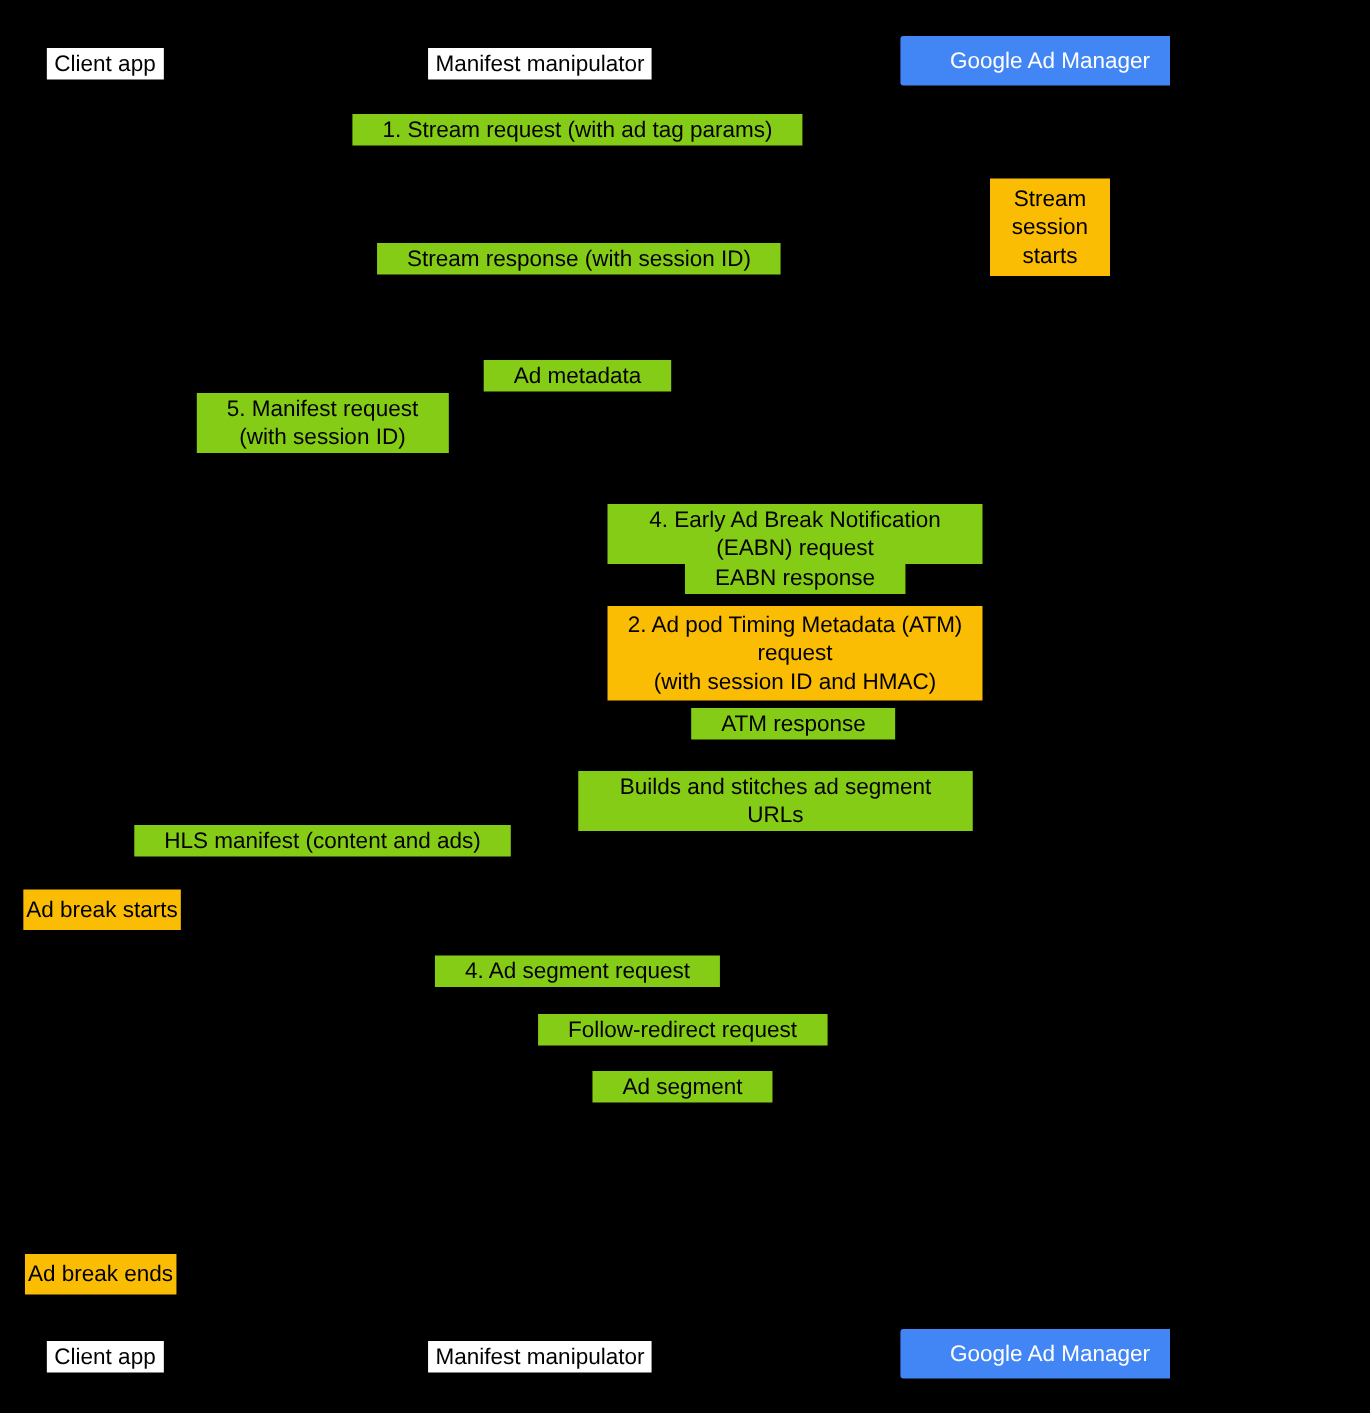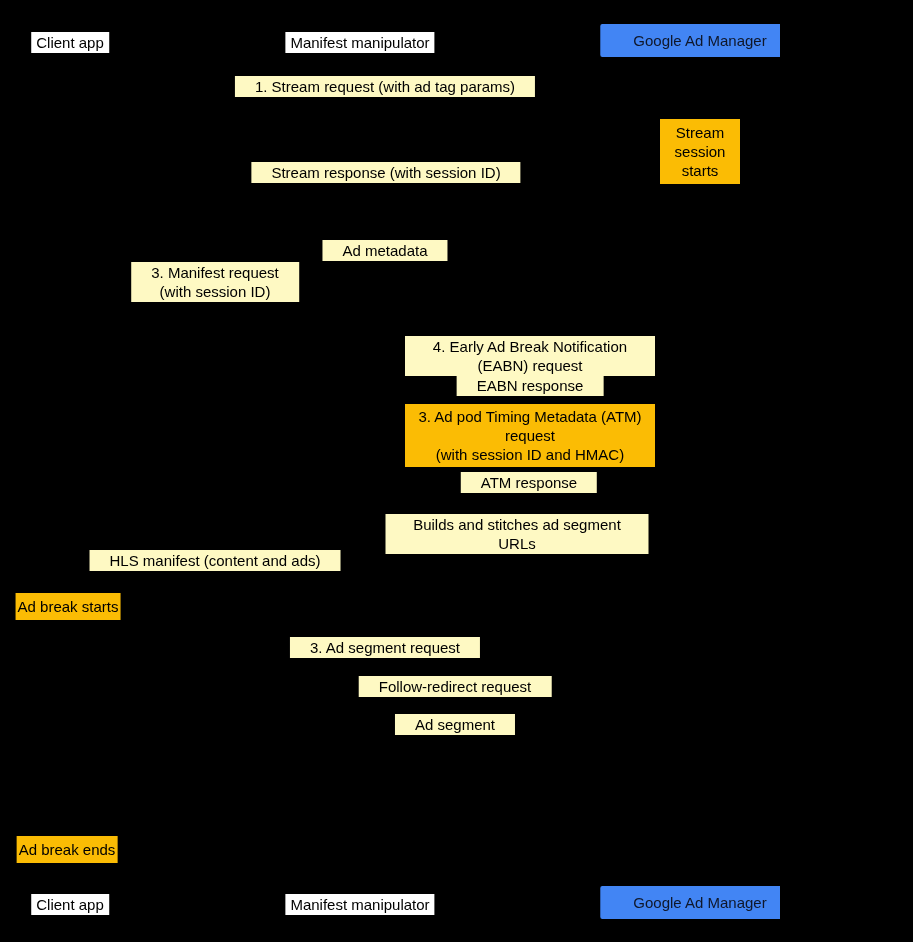--- a/index.html
+++ b/index.html
@@ -12,21 +12,21 @@
     width: 780px;
     height: 942px;
     background: #000000;
     font-family: "Liberation Sans", sans-serif;
     font-size: 15px;
     overflow: hidden;
   }
   .lbl {
     position: absolute;
     transform: translateX(-50%);
-    background: #fef9c3;
+    background: #84cc16;
     color: #000000;
     padding: 1px 20px;
     line-height: 19px;
     white-space: pre-line;
     text-align: center;
   }
   .hl {
     background: #fbbc04;
     padding: 4px 2px;
   }
@@ -39,52 +39,52 @@
     background: #ffffff;
     color: #000000;
     padding: 1px 5px;
     line-height: 19px;
     white-space: nowrap;
   }
   .actor-blue {
     position: absolute;
     transform: translateX(-50%);
     background: #4285f4;
-    color: #0f172a;
+    color: #ffffff;
     padding: 7px 33px;
     line-height: 19px;
     white-space: nowrap;
     border-radius: 2px;
   }
 </style>
 </head>
 <body>
 
 <div id="canvas">
 
   <div class="actor" style="left:70px;top:32px">Client app</div>
   <div class="actor" style="left:360px;top:32px">Manifest manipulator</div>
   <div class="actor-blue" style="left:700px;top:24px">Google Ad Manager</div>
   <div class="actor" style="left:842px;top:32px">Ads CDN</div>
 
   <div class="lbl" style="left:385px;top:76px">1. Stream request (with ad tag params)</div>
   <div class="lbl hl" style="left:700px;top:119px">Stream session starts</div>
   <div class="lbl" style="left:386px;top:162px">Stream response (with session ID)</div>
   <div class="lbl" style="left:385px;top:240px">Ad metadata</div>
-  <div class="lbl" style="left:215px;top:262px">3. Manifest request
+  <div class="lbl" style="left:215px;top:262px">5. Manifest request
 (with session ID)</div>
   <div class="lbl" style="left:530px;top:336px">4. Early Ad Break Notification (EABN) request</div>
   <div class="lbl" style="left:530px;top:375px">EABN response</div>
-  <div class="lbl hl multi" style="left:530px;top:404px">3. Ad pod Timing Metadata (ATM) request
+  <div class="lbl hl multi" style="left:530px;top:404px">2. Ad pod Timing Metadata (ATM) request
 (with session ID and HMAC)</div>
   <div class="lbl" style="left:529px;top:472px">ATM response</div>
   <div class="lbl" style="left:517px;top:514px">Builds and stitches ad segment URLs</div>
   <div class="lbl" style="left:215px;top:550px">HLS manifest (content and ads)</div>
   <div class="lbl hl" style="left:68px;top:593px">Ad break starts</div>
-  <div class="lbl" style="left:385px;top:637px">3. Ad segment request</div>
+  <div class="lbl" style="left:385px;top:637px">4. Ad segment request</div>
   <div class="lbl" style="left:455px;top:676px">Follow-redirect request</div>
   <div class="lbl" style="left:455px;top:714px">Ad segment</div>
   <div class="lbl hl" style="left:67px;top:836px">Ad break ends</div>
 
   <div class="actor" style="left:70px;top:894px">Client app</div>
   <div class="actor" style="left:360px;top:894px">Manifest manipulator</div>
   <div class="actor-blue" style="left:700px;top:886px">Google Ad Manager</div>
   <div class="actor" style="left:842px;top:894px">Ads CDN</div>
 
 </div>

